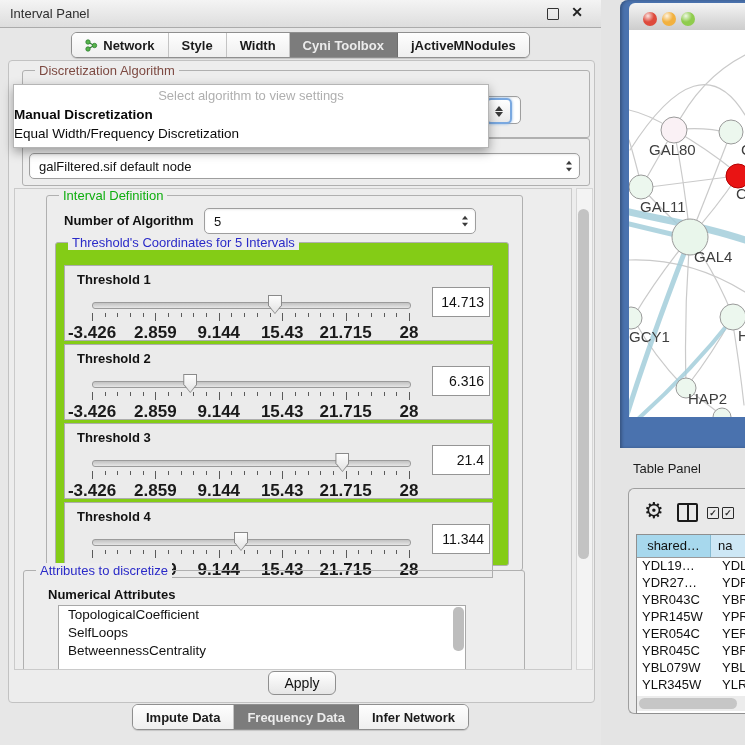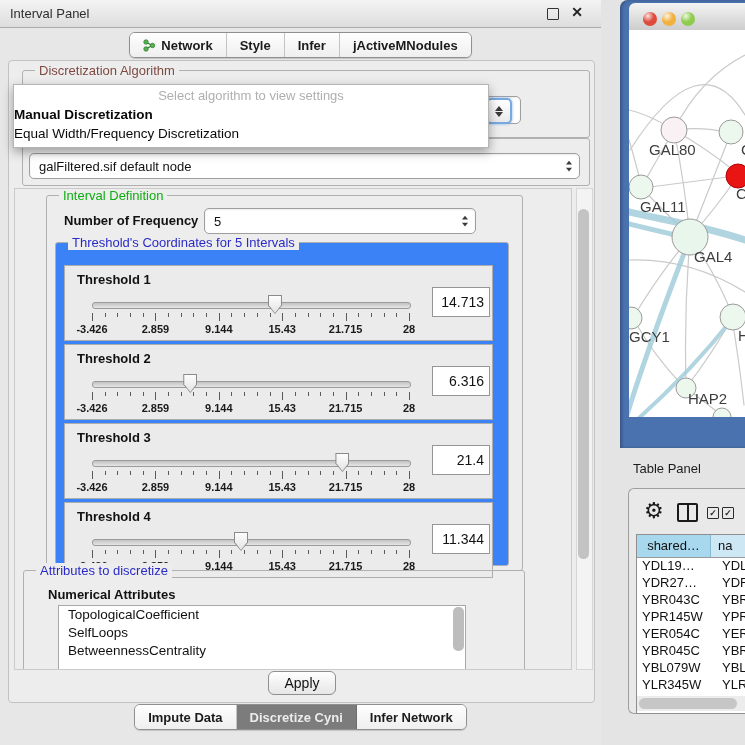--- a/index.html
+++ b/index.html
@@ -55,21 +55,21 @@
   .thlabel{position:absolute;left:12px;top:6px;font-size:13px;font-weight:bold;color:#111;}
   .track{position:absolute;left:27px;top:36px;width:317px;height:5px;border-radius:3px;
       background:linear-gradient(#C2C2C2,#E6E6E6);border:1px solid #9B9B9B;}
   .thumb{position:absolute;top:29px;width:14px;height:19px;
       clip-path:polygon(0 0,100% 0,100% 55%,50% 100%,0 55%);background:#8A8A8A;}
   .thumb i{position:absolute;left:1px;top:1px;right:1px;bottom:1px;display:block;
       clip-path:polygon(0 0,100% 0,100% 55%,50% 100%,0 55%);background:linear-gradient(#FDFDFD,#E3E3E3);}
   .ticks{position:absolute;left:27px;top:47px;width:317px;height:9px;}
   .tick{position:absolute;top:0;width:1px;background:#5A5A5A;}
   .ticklabels{position:absolute;left:27px;top:57px;width:317px;height:12px;}
-  .tlab{position:absolute;transform:translateX(-50%);font-size:11px;font-weight:bold;color:#1A1A1A;white-space:nowrap;}
+  .tlab{position:absolute;transform:translateX(-50%);font-size:17px;font-weight:bold;color:#1A1A1A;white-space:nowrap;}
   .valbox{position:absolute;left:367px;top:21px;width:51px;height:28px;background:#FFF;
       border:1px solid #959595;font-size:14px;color:#111;text-align:right;line-height:28px;padding-right:5px;box-sizing:content-box;}
   
   #attrlist{position:absolute;left:34px;top:34px;width:406px;height:70px;background:#FFF;border:1px solid #A8A8A8;}
   #attrlist .item{font-size:13.5px;color:#111;line-height:18px;padding-left:9px;white-space:nowrap;}
   #attrthumb{position:absolute;right:1px;top:1px;width:11px;height:44px;background:#BDBDBD;border-radius:5px;}
   
   #apply{left:268px;top:671px;width:66px;height:22px;background:linear-gradient(#FFFFFF,#E6E6E6);
       border:1px solid #8F8F8F;border-radius:6px;font-size:14px;color:#111;text-align:center;line-height:22px;}
   
@@ -122,21 +122,24 @@
               <circle cx="3" cy="3" r="2.2" fill="#57B54B" stroke="#2E7D32" stroke-width=".8"></circle>
               <circle cx="3" cy="10" r="2.2" fill="#57B54B" stroke="#2E7D32" stroke-width=".8"></circle>
               <circle cx="9.5" cy="6.5" r="2.2" fill="#57B54B" stroke="#2E7D32" stroke-width=".8"></circle>
             </svg>
             <span>Network</span>
           </div>
           <div class="tab">
             <span>Style</span>
           </div>
           <div class="tab">
-            <span>Infer</span>
+            <span>Width</span>
+          </div>
+          <div class="tab sel">
+            <span>Cyni Toolbox</span>
           </div>
           <div class="tab">
             <span>jActiveMNodules</span>
           </div>
         </div>
     </div>
 
     <div id="frame" class="abs"></div>
 
     <div class="group" style="left:22px;top:70px;width:566px;height:66px;">
@@ -163,30 +166,30 @@
       <div class="prompt">Select algorithm to view settings</div>
       <div class="opt b">Manual Discretization</div>
       <div class="opt">Equal Width/Frequency Discretization</div>
     </div>
 
     <div id="viewport" class="abs">
 
       <div class="group" style="left:31px;top:6px;width:475px;height:374px;">
         <span class="gtitle" id="interval-title" style="color: rgb(15, 174, 15);">Interval Definition</span>
 
-        <span class="abs" style="left:17px;top:17px;font-size:13px;font-weight:bold;color:#111;">Number of Frequency</span>
+        <span class="abs" style="left:17px;top:17px;font-size:13px;font-weight:bold;color:#111;">Number of Algorithm</span>
         <div class="combo" style="left:157px;top:12px;width:261px;height:24px;">
           <span>5</span>
           <span class="stepper">
             <span class="tri-up" style="transform:scale(.75)"></span>
               <span class="tri-dn" style="transform:scale(.75)"></span>
           </span>
         </div>
 
-        <div class="group" style="left:8px;top:46px;width:452px;height:322px;background:#3b82f6;">
+        <div class="group" style="left:8px;top:46px;width:452px;height:322px;background:#84cc16;">
           <span class="gtitle" id="thr-title" style="color: rgb(42, 42, 200); background: rgb(237, 237, 237);">Threshold's Coordinates for 5 Intervals</span>
           <div class="abs" id="thr-stack" style="left:8px;top:22px;">
               <div class="thpanel">
                 <div class="thlabel">Threshold 1</div>
                 <div class="track"></div>
                 <div class="thumb" style="left: 202.972px;">
                   <i></i>
                 </div>
                 <div class="ticks">
                   <div class="tick" style="left: 0%; height: 8px;"></div>
@@ -379,21 +382,21 @@
     </div>
 
     <div id="apply" class="abs">Apply</div>
 
     <div class="abs tabrow" style="left:0;top:704px;width:601px;">
       <div class="tabstrip" id="bottom-tabs">
           <div class="tab">
             <span>Impute Data</span>
           </div>
           <div class="tab sel">
-            <span>Discretize Cyni</span>
+            <span>Frequency Data</span>
           </div>
           <div class="tab">
             <span>Infer Network</span>
           </div>
         </div>
     </div>
   </div>
 
   <div id="rightbg" class="abs"></div>
 

